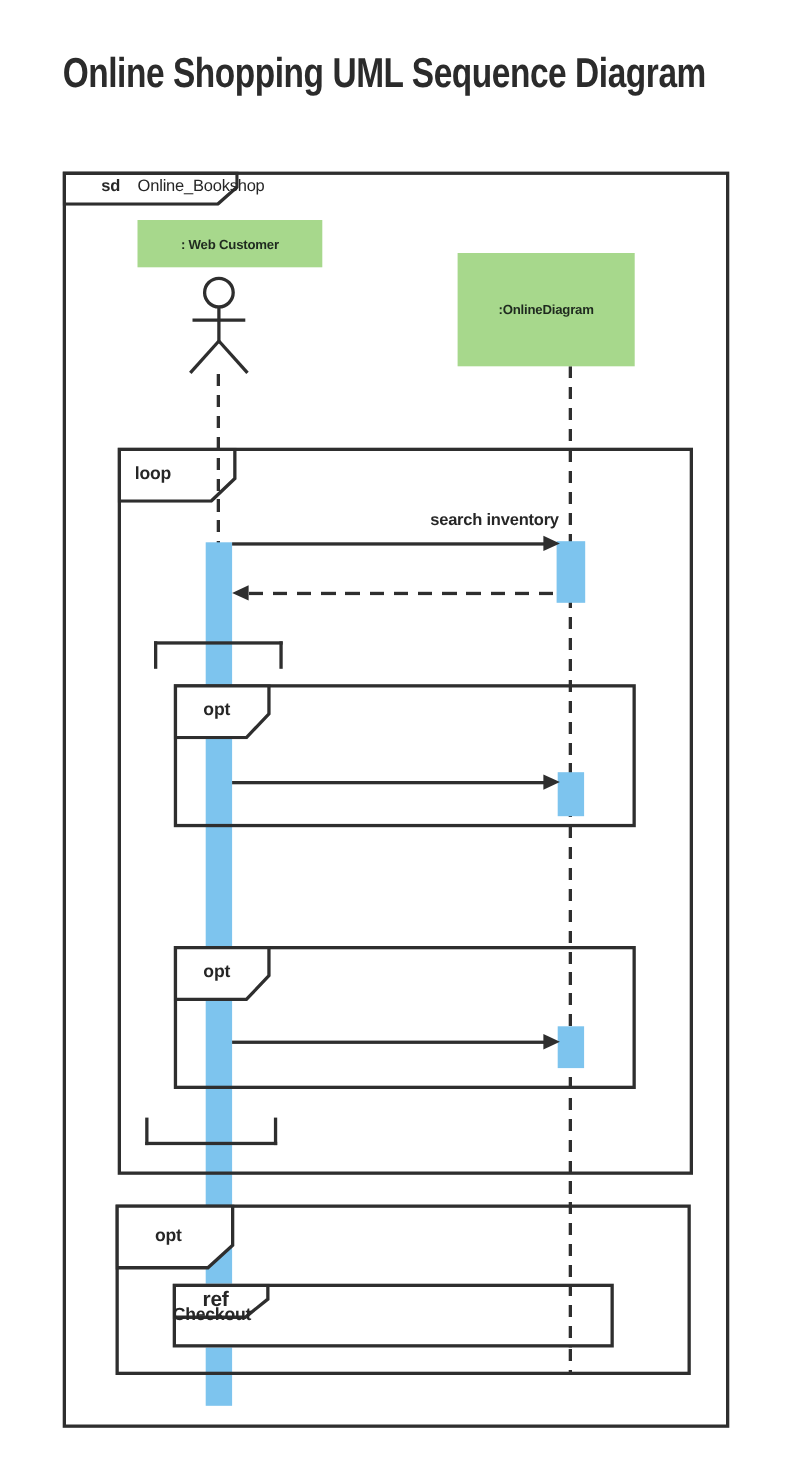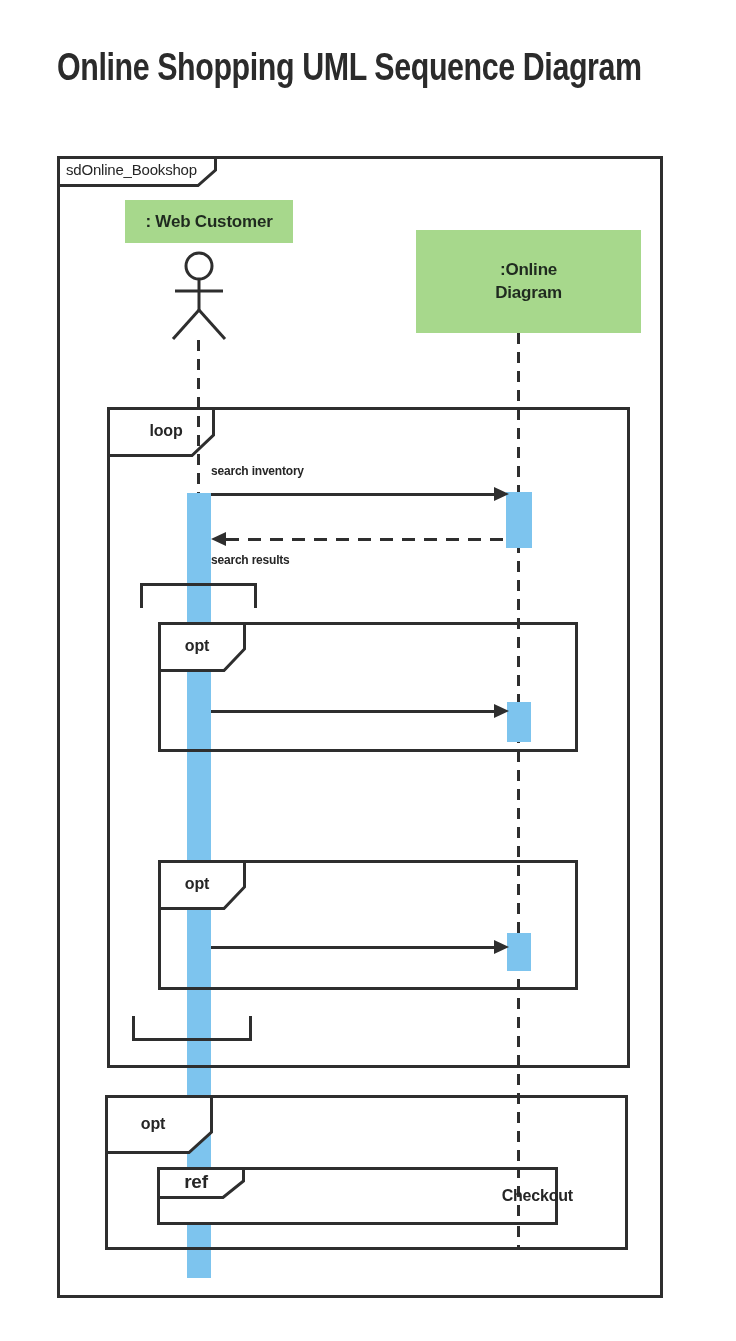--- a/index.html
+++ b/index.html
@@ -33,21 +33,21 @@
     width:600px; height:1136px;
     border:3px solid #2e2e2e;
     z-index:3;
   }
   
   .head-box{
     position:absolute;
     background:#a7d88c;
     display:flex; align-items:center; justify-content:center;
     font-weight:700;
-    font-size:17px;
+    font-size:12px;
     color:#1f2a1f;
     text-align:center;
     letter-spacing:-0.2px;
     z-index:3;
   }
   
   .lifeline{
     position:absolute;
     width:3px;
     background-image:repeating-linear-gradient(to bottom,#2e2e2e 0px,#2e2e2e 11px,transparent 11px,transparent 19px);
@@ -82,28 +82,28 @@
   }
   
   .sd-text{
     position:absolute;
     left:66px; top:161px;
     font-size:15px;
     z-index:8;
     white-space:nowrap;
     letter-spacing:-0.2px;
   }
-  .sd-text .kw{font-weight:400;}
-  .sd-text .nm{font-weight:500; margin-left:0;}
+  .sd-text .kw{font-weight:700;margin-left:26px;}
+  .sd-text .nm{font-weight:500; margin-left:16px;}
   
   .msg-label{
     position:absolute;
     left:211px; width:297px;
-    text-align:left;
-    font-size:12px;
+    text-align:right;
+    font-size:15px;
     font-weight:600;
     color:#262626;
     z-index:7;
     letter-spacing:-0.2px;
   }
   .msg-line{
     position:absolute;
     height:3px;
     background:#2e2e2e;
     z-index:7;
@@ -138,21 +138,21 @@
   .bracket-bottom{
     position:absolute;
     border:3px solid #2e2e2e;
     border-top:none;
     z-index:3;
   }
   .checkout-label{
     position:absolute;
     left:157px; width:416px;
     top:1187px;
-    text-align:right;
+    text-align:left;
     font-size:16px;
     font-weight:600;
     z-index:7;
     letter-spacing:-0.2px;
   }
 </style>
 </head>
 <body>
 
 <div class="canvas">
@@ -169,46 +169,45 @@
 
   <div class="outer-frame"></div>
   <svg class="pent" style="left:57px; top:156px;" width="160" height="31">
     <polygon points="1.5,1.5 158.5,1.5 158.5,14 141,29.5 1.5,29.5" fill="#ffffff" stroke="#2e2e2e" stroke-width="3"></polygon>
   </svg>
   <div class="sd-text">
     <span class="kw">sd</span><span class="nm">Online_Bookshop</span>
   </div>
 
   <div class="head-box" style="left:125px; top:200px; width:168px; height:43px;">: Web Customer</div>
-  <div class="head-box" style="left:416px; top:230px; width:225px; height:103px; flex-direction:column; line-height:1.35;">
+  <div class="head-box" style="left:416px; top:230px; width:161px; height:103px; flex-direction:row; line-height:1.35;">
     <span>:Online</span>
     <span>Diagram</span>
   </div>
 
   <svg class="abs" style="left:169px; top:250px; z-index:3;" width="62" height="94">
     <circle cx="30" cy="16" r="13" fill="none" stroke="#2e2e2e" stroke-width="3"></circle>
     <line x1="30" y1="29" x2="30" y2="62" stroke="#2e2e2e" stroke-width="3"></line>
     <line x1="6" y1="41" x2="54" y2="41" stroke="#2e2e2e" stroke-width="3"></line>
     <line x1="30" y1="60" x2="4" y2="89" stroke="#2e2e2e" stroke-width="3"></line>
     <line x1="30" y1="60" x2="56" y2="89" stroke="#2e2e2e" stroke-width="3"></line>
   </svg>
 
   <div class="frag" style="left:107px; top:407px; width:517px; height:655px;"></div>
   <svg class="pent" style="left:107px; top:407px;" width="110" height="50">
     <polygon points="1.5,1.5 106.5,1.5 106.5,28 85,48.5 1.5,48.5" fill="none" stroke="#2e2e2e" stroke-width="3"></polygon>
   </svg>
-  <div class="frag-label" style="left:118px; top:407px; width:96px; height:48px;">loop</div>
+  <div class="frag-label" style="left:91px; top:407px; width:96px; height:48px;">loop</div>
 
   <div class="msg-label" style="top:464px;">search inventory</div>
   <div class="msg-line" style="left:211px; top:493px; width:285px;"></div>
   <div class="head-right" style="left:494px; top:487px;"></div>
 
   <div class="msg-line dashed" style="left:226px; top:538px; width:282px;"></div>
   <div class="head-left" style="left:211px; top:532px;"></div>
-  <div class="msg-label" style="top:553px;">search results</div>
 
   <div class="bracket-top" style="left:140px; top:583px; width:111px; height:22px;"></div>
 
   <div class="frag" style="left:158px; top:622px; width:414px; height:124px;"></div>
   <svg class="pent" style="left:158px; top:622px;" width="90" height="50">
     <polygon points="1.5,1.5 86.5,1.5 86.5,27 66,48.5 1.5,48.5" fill="#ffffff" stroke="#2e2e2e" stroke-width="3"></polygon>
   </svg>
   <div class="frag-label" style="left:158px; top:622px; width:78px; height:48px;">opt</div>
 
   <div class="msg-line" style="left:211px; top:710px; width:285px;"></div>

